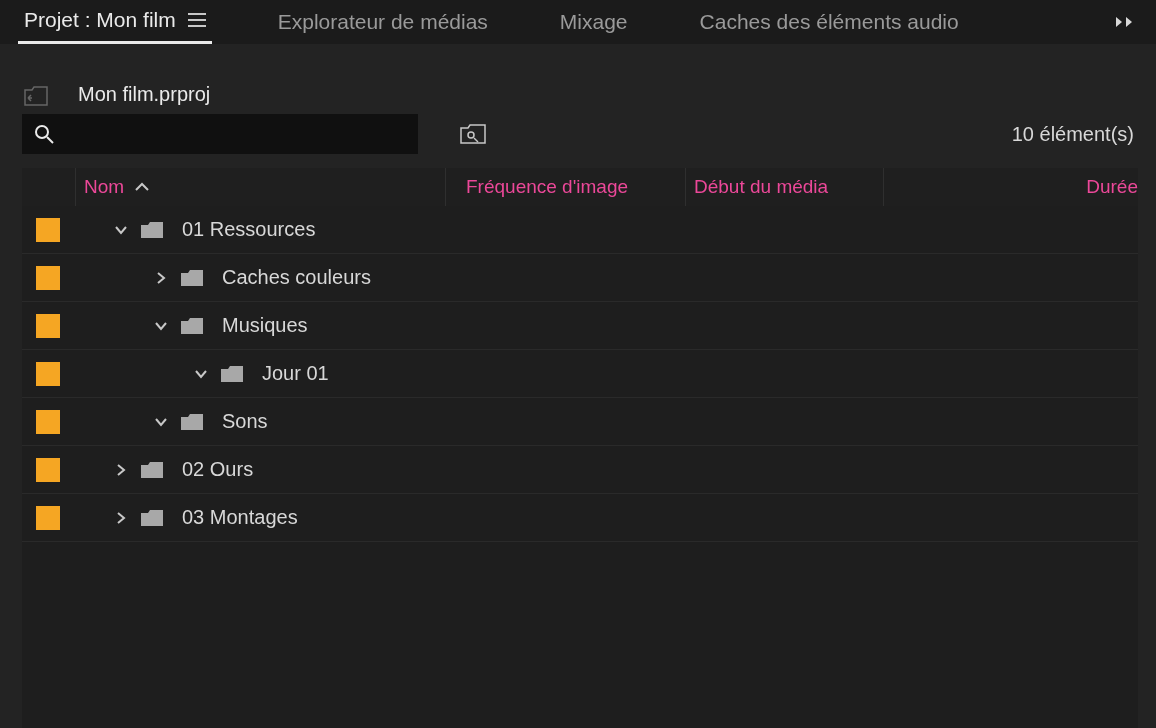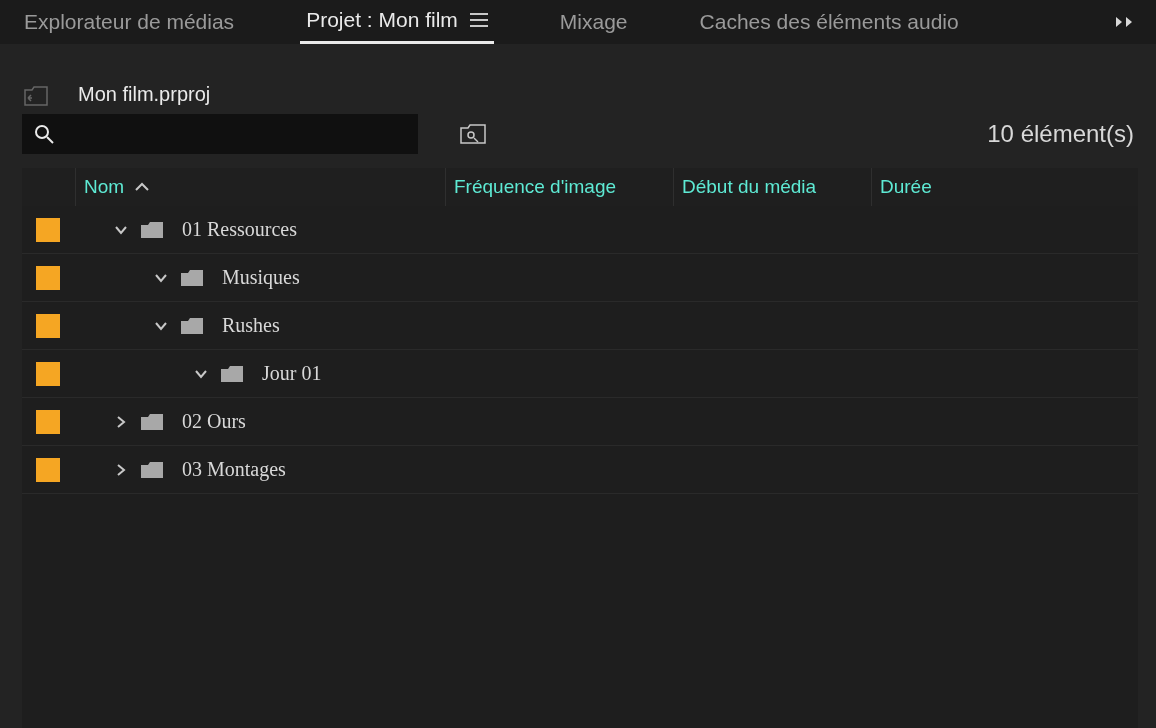--- a/index.html
+++ b/index.html
@@ -57,82 +57,81 @@
   .search-box input {
     flex: 1; background: transparent; border: none; outline: none;
     color: #eaeaea; font-size: 18px; margin-left: 8px;
   }
   .view-btn {
     width: 30px; height: 30px; margin-left: 40px;
     display: flex; align-items: center; justify-content: center;
     color: #ccc;
   }
   .search-row .spacer { flex: 1; }
-  .item-count { font-size: 24px; color: #d8d8d8; padding-right: 2px; }
+  .item-count { font-size: 20px; color: #d8d8d8; padding-right: 2px; }
 
   
   .table { flex: 1; display: flex; flex-direction: column; padding-left: 22px; padding-right: 18px; }
   .thead {
     display: flex; height: 38px; align-items: center;
     background: #1f1f1f;
     font-size: 19px;
   }
-  .th { border-right: 1px solid #2f2f2f; height: 100%; display: flex; align-items: center; padding-left: 8px; color: #5eead4; }
+  .th { border-right: 1px solid #2f2f2f; height: 100%; display: flex; align-items: center; padding-left: 8px; color: #ec4899; }
   .col-label { width: 54px; }
   .col-name { width: 370px; }
-  .col-fps  { width: 228px; }
+  .col-fps  { width: 228px; margin-left: 12px; }
   .col-start{ width: 198px; }
   .col-end  { width: 198px; }
-  .col-dur  { flex: 1; border-right: none; }
+  .col-dur  { flex: 1; border-right: none; justify-content: flex-end; }
 
   .sort-arrow { margin-left: 10px; }
 
   .tbody { flex: 1; background: #1e1e1e; }
   .row {
     display: flex; align-items: center;
     height: 48px;
     border-bottom: 1px solid #2a2a2a;
     font-size: 20px; color: #d8d8d8;
     cursor: pointer;
-    font-family: Liberation Serif, serif;
   }
   .swatch {
     width: 24px; height: 24px; margin-left: 14px;
     background: #f5a623;
     flex-shrink: 0;
   }
   .indent { display: inline-block; }
   .expander { width: 22px; display: flex; align-items: center; justify-content: center; margin-left: 14px; flex-shrink: 0; }
   .folder-icon { margin-left: 8px; flex-shrink: 0; display: inline-flex; }
   .row-label { margin-left: 18px; }
 
   svg { display: block; }
 </style>
 </head>
 <body>
 
 <div class="panel">
 
   <div class="tabs">
-    <div class="tab">
-      <span>Explorateur de médias</span>
-    </div>
     <div class="tab active">
       <span>Projet : Mon film</span>
       <span class="menu-icon">
         <svg width="18" height="14" viewBox="0 0 18 14">
             <g stroke="#c8c8c8" stroke-width="2">
               <line x1="0" y1="1" x2="18" y2="1"></line>
               <line x1="0" y1="7" x2="18" y2="7"></line>
               <line x1="0" y1="13" x2="18" y2="13"></line>
             </g>
           </svg>
       </span>
     </div>
     <div class="tab">
+      <span>Explorateur de médias</span>
+    </div>
+    <div class="tab">
       <span>Mixage</span>
     </div>
     <div class="tab">
       <span>Caches des éléments audio</span>
     </div>
     <div class="spacer"></div>
     <div class="overflow">
       <svg width="24" height="14" viewBox="0 0 24 14">
           <g fill="#d8d8d8">
             <path d="M2 2 L8 7 L2 12 Z"></path>
@@ -208,60 +207,75 @@
             <svg width="24" height="20" viewBox="0 0 24 20">
               <path d="M1 5 L8 5 L10 2 L23 2 L23 18 L1 18 Z" fill="#a8a8a8"></path>
             </svg>
           </span>
           <span class="row-label">01 Ressources</span>
         </div>
         <div class="row">
           <div class="swatch" style="background: rgb(245, 166, 35);"></div>
           <span class="indent" style="width: 76px;"></span>
           <span class="expander">
+            <svg width="10" height="14" viewBox="0 0 10 14">
+              <path d="M2 2 L8 7 L2 12" stroke="#c8c8c8" stroke-width="2" fill="none"></path>
+            </svg>
+          </span>
+          <span class="folder-icon">
+            <svg width="24" height="20" viewBox="0 0 24 20">
+              <path d="M1 5 L8 5 L10 2 L23 2 L23 18 L1 18 Z" fill="#a8a8a8"></path>
+            </svg>
+          </span>
+          <span class="row-label">Caches couleurs</span>
+        </div>
+        <div class="row">
+          <div class="swatch" style="background: rgb(245, 166, 35);"></div>
+          <span class="indent" style="width: 76px;"></span>
+          <span class="expander">
             <svg width="14" height="10" viewBox="0 0 14 10">
               <path d="M2 2 L7 8 L12 2" stroke="#c8c8c8" stroke-width="2" fill="none"></path>
             </svg>
           </span>
           <span class="folder-icon">
             <svg width="24" height="20" viewBox="0 0 24 20">
               <path d="M1 5 L8 5 L10 2 L23 2 L23 18 L1 18 Z" fill="#a8a8a8"></path>
             </svg>
           </span>
           <span class="row-label">Musiques</span>
         </div>
         <div class="row">
           <div class="swatch" style="background: rgb(245, 166, 35);"></div>
-          <span class="indent" style="width: 76px;"></span>
+          <span class="indent" style="width: 116px;"></span>
           <span class="expander">
             <svg width="14" height="10" viewBox="0 0 14 10">
               <path d="M2 2 L7 8 L12 2" stroke="#c8c8c8" stroke-width="2" fill="none"></path>
             </svg>
           </span>
           <span class="folder-icon">
             <svg width="24" height="20" viewBox="0 0 24 20">
               <path d="M1 5 L8 5 L10 2 L23 2 L23 18 L1 18 Z" fill="#a8a8a8"></path>
             </svg>
           </span>
-          <span class="row-label">Rushes</span>
-        </div>
-        <div class="row">
-          <div class="swatch" style="background: rgb(245, 166, 35);"></div>
-          <span class="indent" style="width: 116px;"></span>
+          <span class="row-label">Jour 01</span>
+        </div>
+        <div class="row">
+          <div class="swatch" style="background: rgb(245, 166, 35);"></div>
+          <span class="indent" style="width: 76px;"></span>
           <span class="expander">
             <svg width="14" height="10" viewBox="0 0 14 10">
               <path d="M2 2 L7 8 L12 2" stroke="#c8c8c8" stroke-width="2" fill="none"></path>
             </svg>
           </span>
           <span class="folder-icon">
             <svg width="24" height="20" viewBox="0 0 24 20">
               <path d="M1 5 L8 5 L10 2 L23 2 L23 18 L1 18 Z" fill="#a8a8a8"></path>
             </svg>
           </span>
-          <span class="row-label">Jour 01</span>
+          <span class="row-label">Sons</span>
         </div>
         <div class="row">
           <div class="swatch" style="background: rgb(245, 166, 35);"></div>
           <span class="indent" style="width: 36px;"></span>
           <span class="expander">
             <svg width="10" height="14" viewBox="0 0 10 14">
               <path d="M2 2 L8 7 L2 12" stroke="#c8c8c8" stroke-width="2" fill="none"></path>
             </svg>
           </span>
           <span class="folder-icon">

